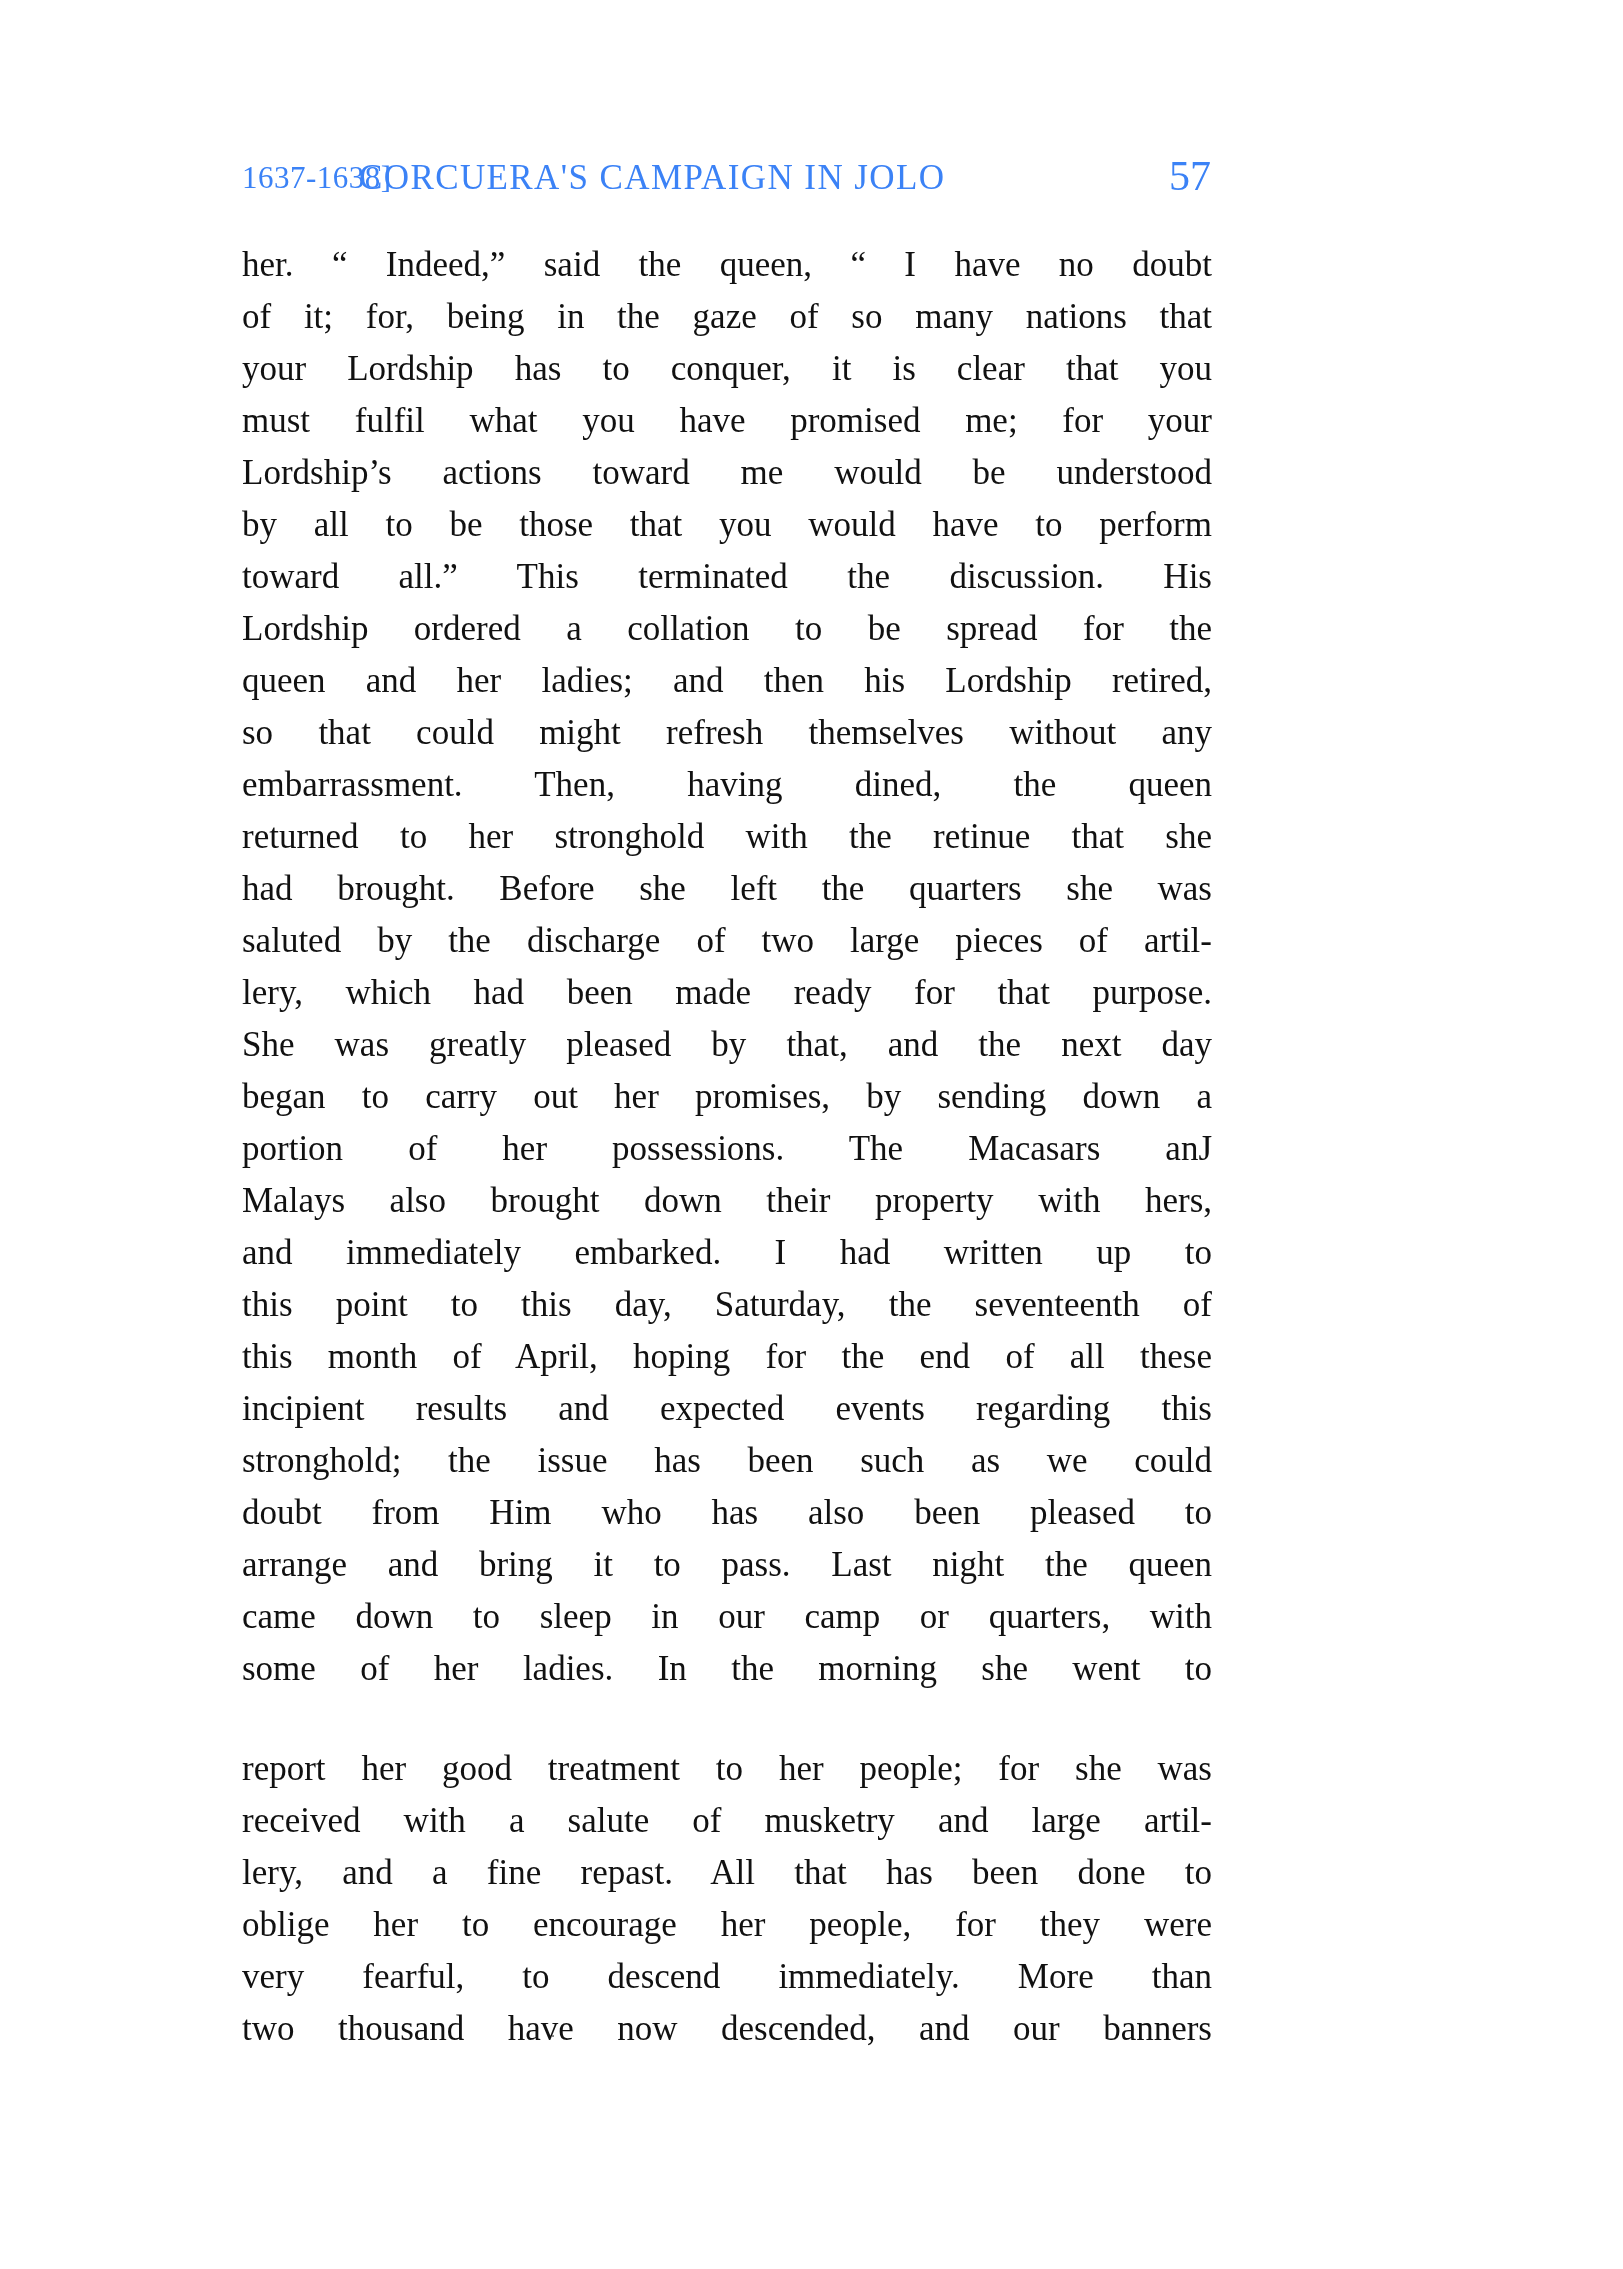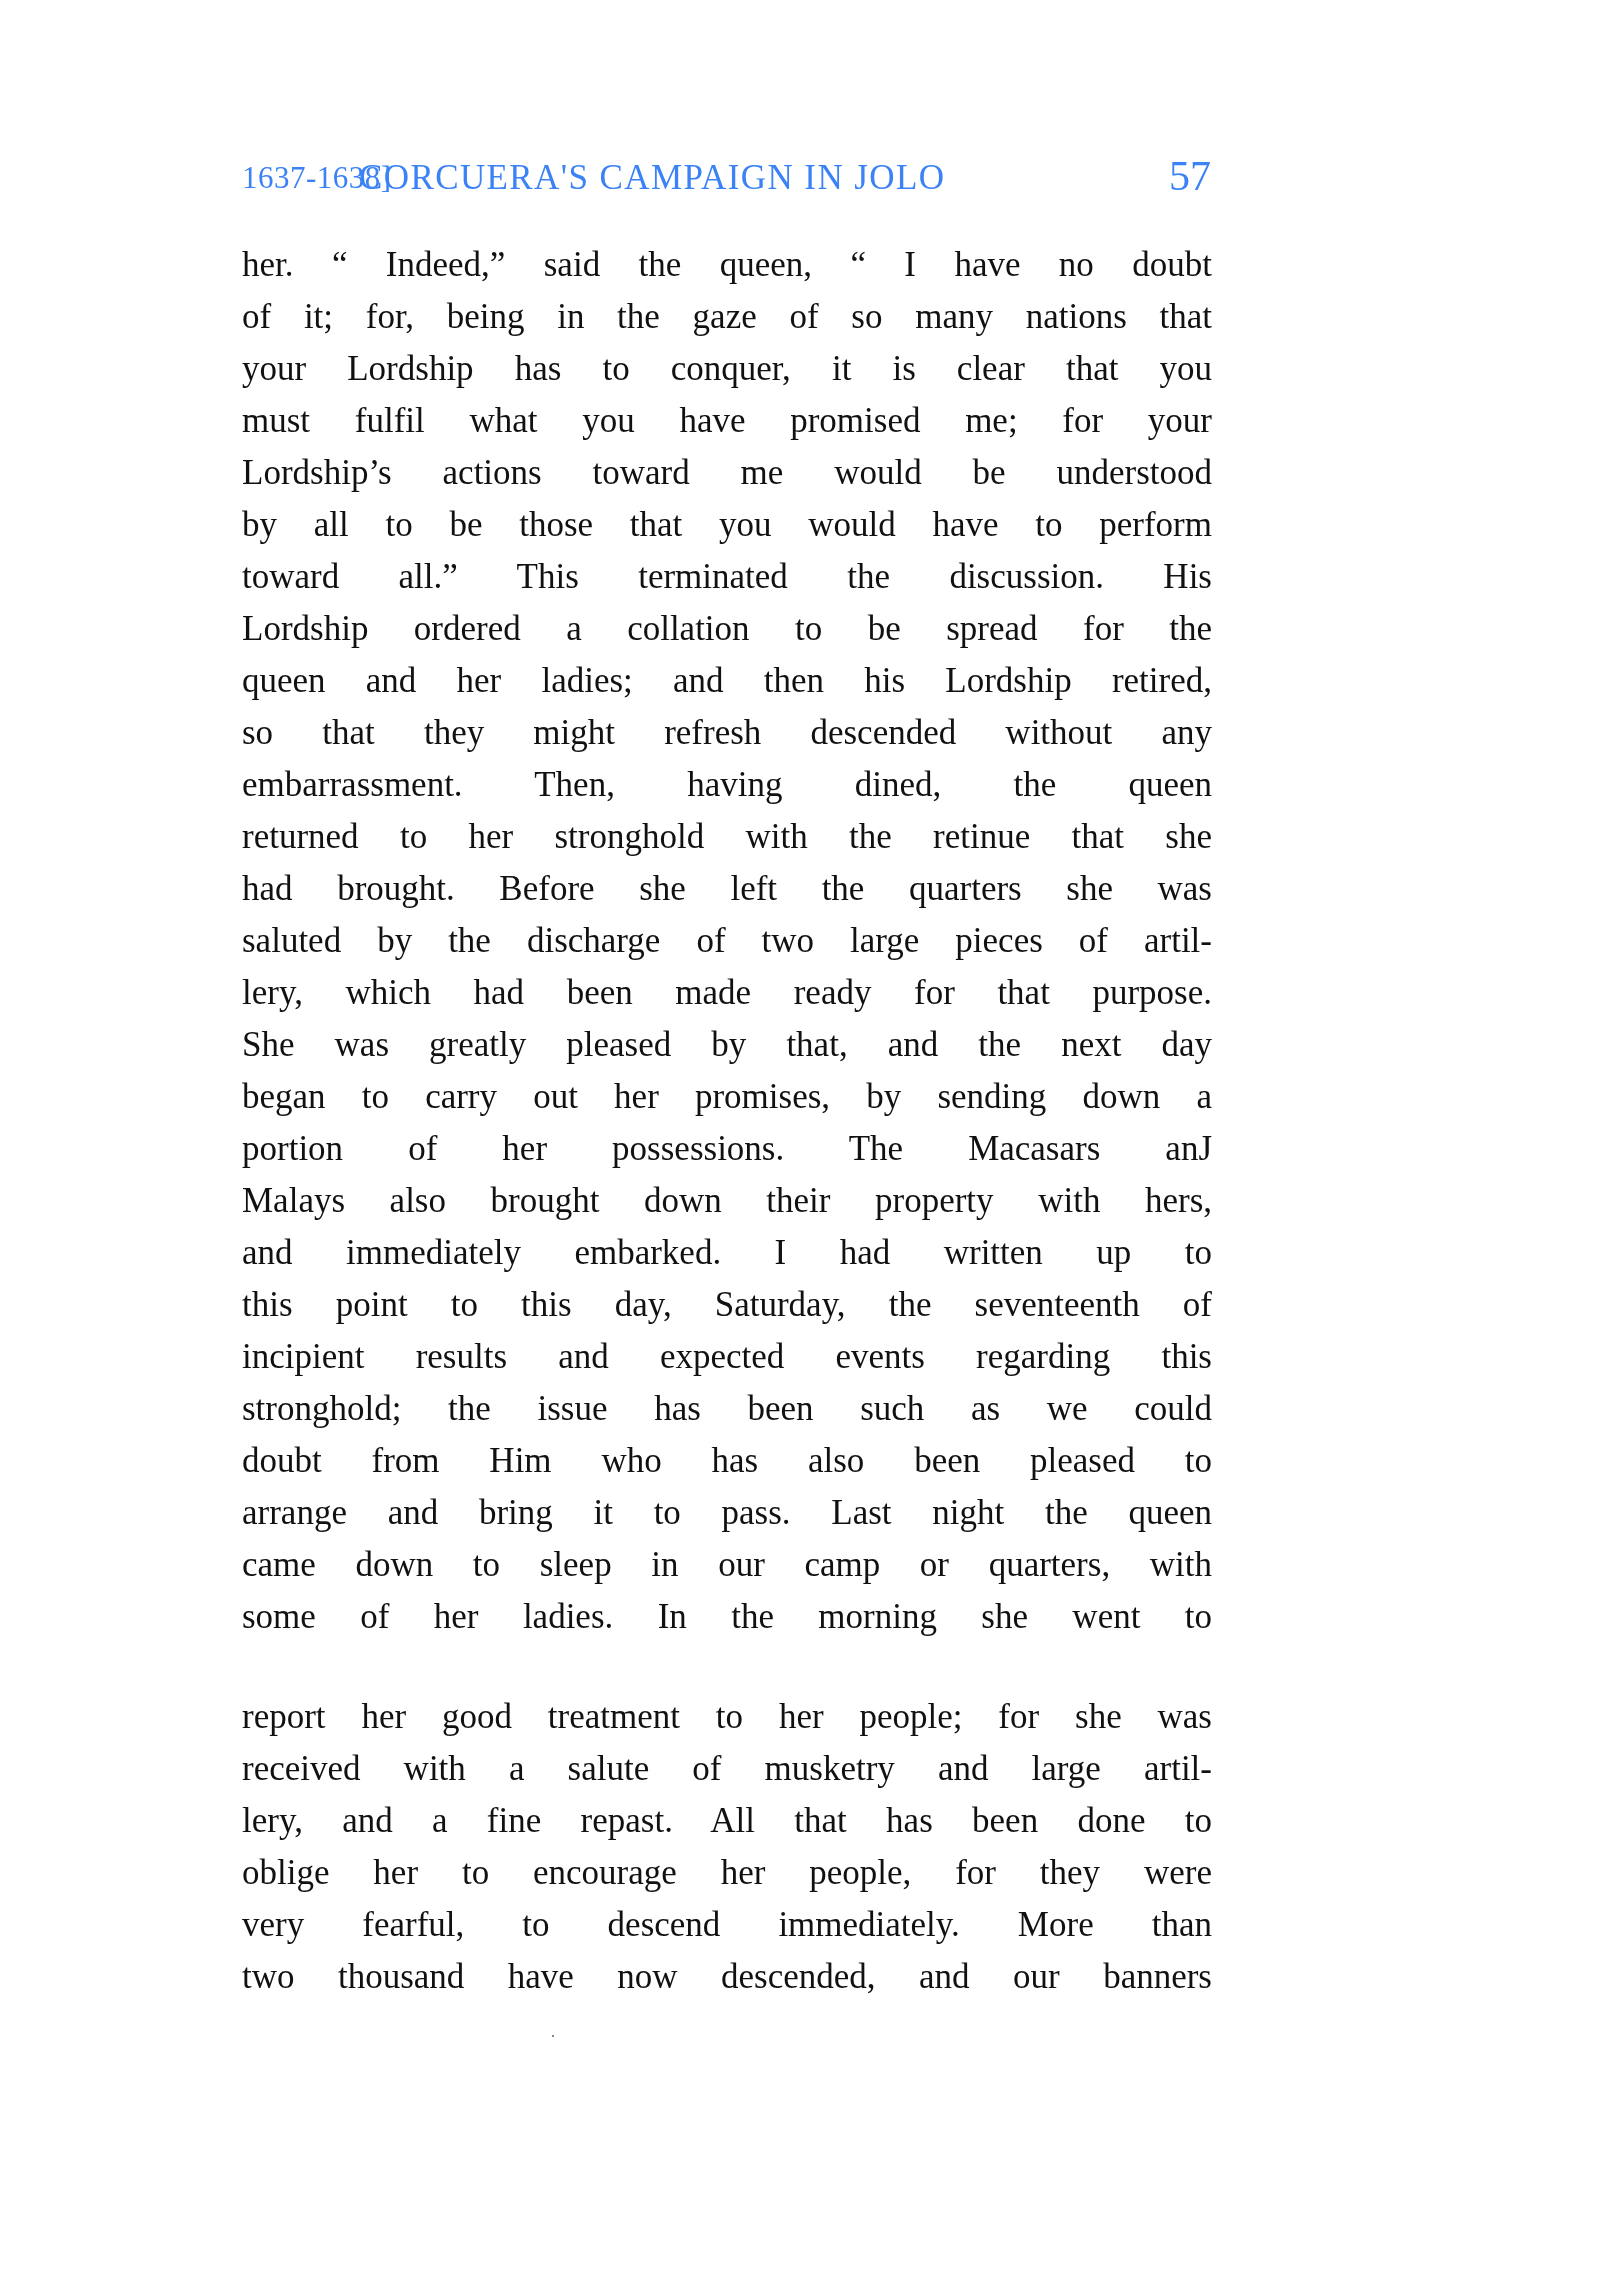--- a/index.html
+++ b/index.html
@@ -33,32 +33,33 @@
   <div class="body-text" id="body-text">
       <span class="line" style="white-space: normal; text-align: justify; text-align-last: justify; overflow: hidden;">her.  “ Indeed,” said the queen, “ I have no doubt</span>
       <span class="line" style="white-space: normal; text-align: justify; text-align-last: justify; overflow: hidden;">of it; for, being in the gaze of so many nations that</span>
       <span class="line" style="white-space: normal; text-align: justify; text-align-last: justify; overflow: hidden;">your Lordship has to conquer, it is clear that you</span>
       <span class="line" style="white-space: normal; text-align: justify; text-align-last: justify; overflow: hidden;">must fulfil what you have promised me; for your</span>
       <span class="line" style="white-space: normal; text-align: justify; text-align-last: justify; overflow: hidden;">Lordship’s actions toward me would be understood</span>
       <span class="line" style="white-space: normal; text-align: justify; text-align-last: justify; overflow: hidden;">by all to be those that you would have to perform</span>
       <span class="line" style="white-space: normal; text-align: justify; text-align-last: justify; overflow: hidden;">toward all.”  This terminated the discussion.  His</span>
       <span class="line" style="white-space: normal; text-align: justify; text-align-last: justify; overflow: hidden;">Lordship ordered a collation to be spread for the</span>
       <span class="line" style="white-space: normal; text-align: justify; text-align-last: justify; overflow: hidden;">queen and her ladies; and then his Lordship retired,</span>
-      <span class="line" style="white-space: normal; text-align: justify; text-align-last: justify; overflow: hidden;">so that they might refresh descended without any</span>
+      <span class="line" style="white-space: normal; text-align: justify; text-align-last: justify; overflow: hidden;">so that could might refresh themselves without any</span>
       <span class="line" style="white-space: normal; text-align: justify; text-align-last: justify; overflow: hidden;">embarrassment.  Then, having dined, the queen</span>
       <span class="line" style="white-space: normal; text-align: justify; text-align-last: justify; overflow: hidden;">returned to her stronghold with the retinue that she</span>
       <span class="line" style="white-space: normal; text-align: justify; text-align-last: justify; overflow: hidden;">had brought.  Before she left the quarters she was</span>
       <span class="line" style="white-space: normal; text-align: justify; text-align-last: justify; overflow: hidden;">saluted by the discharge of two large pieces of artil-</span>
       <span class="line" style="white-space: normal; text-align: justify; text-align-last: justify; overflow: hidden;">lery, which had been made ready for that purpose.</span>
       <span class="line" style="white-space: normal; text-align: justify; text-align-last: justify; overflow: hidden;">She was greatly pleased by that, and the next day</span>
       <span class="line" style="white-space: normal; text-align: justify; text-align-last: justify; overflow: hidden;">began to carry out her promises, by sending down a</span>
       <span class="line" style="white-space: normal; text-align: justify; text-align-last: justify; overflow: hidden;">portion of her possessions.  The Macasars anJ</span>
       <span class="line" style="white-space: normal; text-align: justify; text-align-last: justify; overflow: hidden;">Malays also brought down their property with hers,</span>
       <span class="line" style="white-space: normal; text-align: justify; text-align-last: justify; overflow: hidden;">and immediately embarked.  I had written up to</span>
       <span class="line" style="white-space: normal; text-align: justify; text-align-last: justify; overflow: hidden;">this point to this day, Saturday, the seventeenth of</span>
+      <span class="line" style="white-space: normal; text-align: justify; text-align-last: justify; overflow: hidden;">this month of April, hoping for the end of all these</span>
       <span class="line" style="white-space: normal; text-align: justify; text-align-last: justify; overflow: hidden;">incipient results and expected events regarding this</span>
       <span class="line" style="white-space: normal; text-align: justify; text-align-last: justify; overflow: hidden;">stronghold; the issue has been such as we could</span>
       <span class="line" style="white-space: normal; text-align: justify; text-align-last: justify; overflow: hidden;">doubt from Him who has also been pleased to</span>
       <span class="line" style="white-space: normal; text-align: justify; text-align-last: justify; overflow: hidden;">arrange and bring it to pass.  Last night the queen</span>
       <span class="line" style="white-space: normal; text-align: justify; text-align-last: justify; overflow: hidden;">came down to sleep in our camp or quarters, with</span>
       <span class="line" style="white-space: normal; text-align: justify; text-align-last: justify; overflow: hidden;">some of her ladies.  In the morning she went to</span>
       <span class="line" style="white-space: normal; text-align: justify; text-align-last: justify; overflow: hidden; margin-top: 48px;">report her good treatment to her people; for she was</span>
       <span class="line" style="white-space: normal; text-align: justify; text-align-last: justify; overflow: hidden;">received with a salute of musketry and large artil-</span>
       <span class="line" style="white-space: normal; text-align: justify; text-align-last: justify; overflow: hidden;">lery, and a fine repast.  All that has been done to</span>
       <span class="line" style="white-space: normal; text-align: justify; text-align-last: justify; overflow: hidden;">oblige her to encourage her people, for they were</span>

